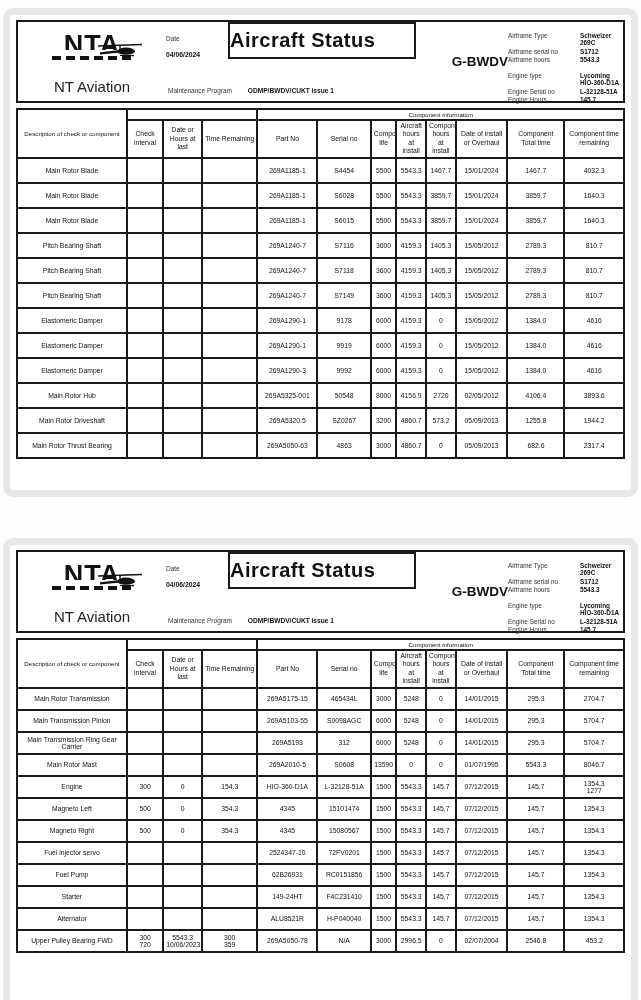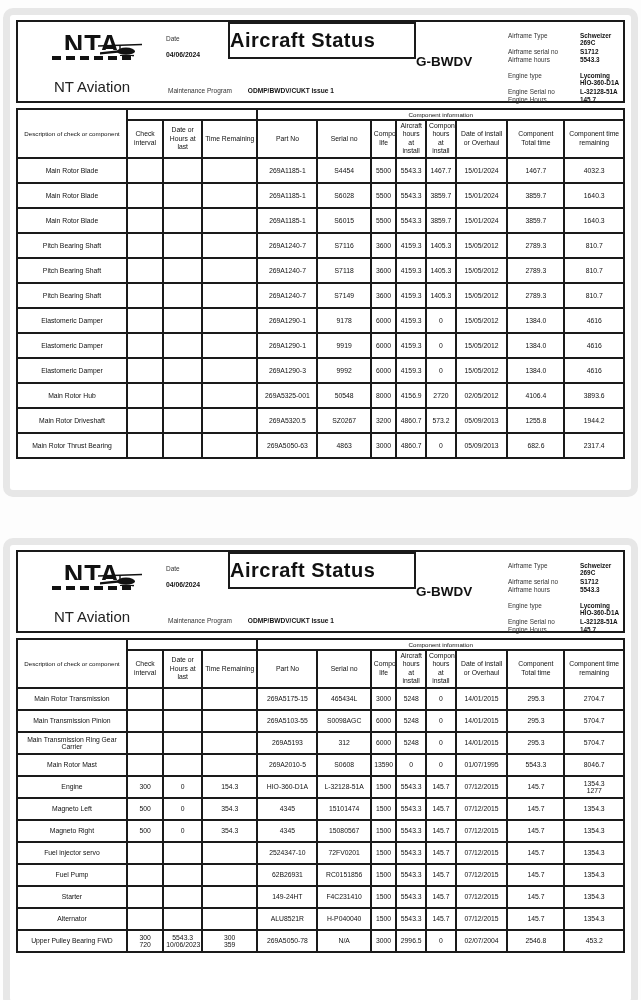--- a/index.html
+++ b/index.html
@@ -26,21 +26,21 @@
 
   .date-col { width: 58px; padding-top: 13px; }
   .lbl { font-size: 6.5px; color: #333; }
   .bold { font-weight: bold; }
   .date-val { font-size: 6.8px; font-weight: bold; margin-top: 9px; }
 
   .title-box { margin-left: 4px; width: 188px; height: 37px;
     border: 2px solid #1a1a1a; display: flex; align-items: center; justify-content: flex-start; }
   .title { font-size: 20px; font-weight: bold; letter-spacing: .5px; }
 
-  .reg-col { width: 92px; display: flex; align-items: center; justify-content: flex-start; }
+  .reg-col { width: 92px; display: flex; align-items: center; justify-content: flex-end; }
   .reg { font-size: 13.5px; font-weight: bold; }
 
   .specs-col { flex: 1; padding-top: 10px; }
   .spec-group { display: grid; grid-template-columns: 72px 1fr; row-gap: 1.5px; }
   .spec-group.engine { margin-top: 9px; }
   .spec-label { font-size: 6.4px; color: #333; }
   .spec-value { font-size: 6.4px; font-weight: bold; }
 
   .maint-line { position: absolute; left: 150px; bottom: 7px; font-size: 6.6px; }
   .maint-line .lbl { margin-right: 14px; }

